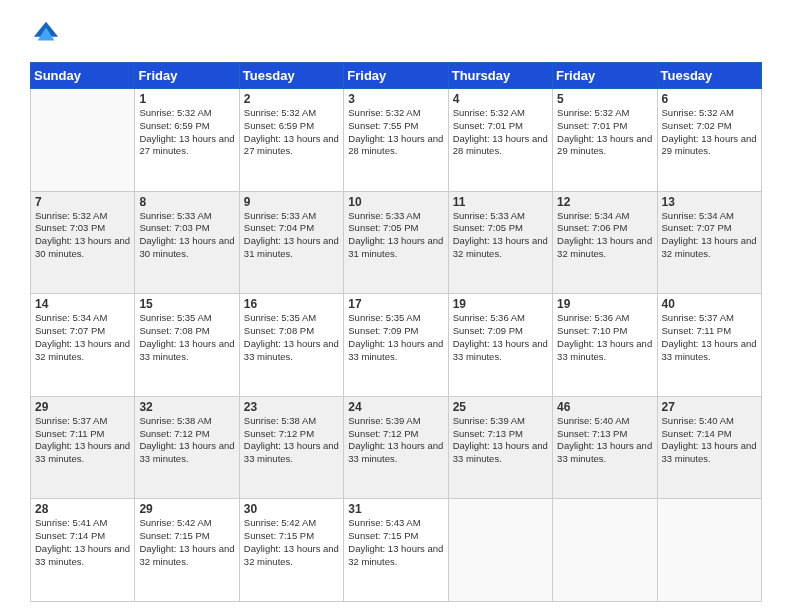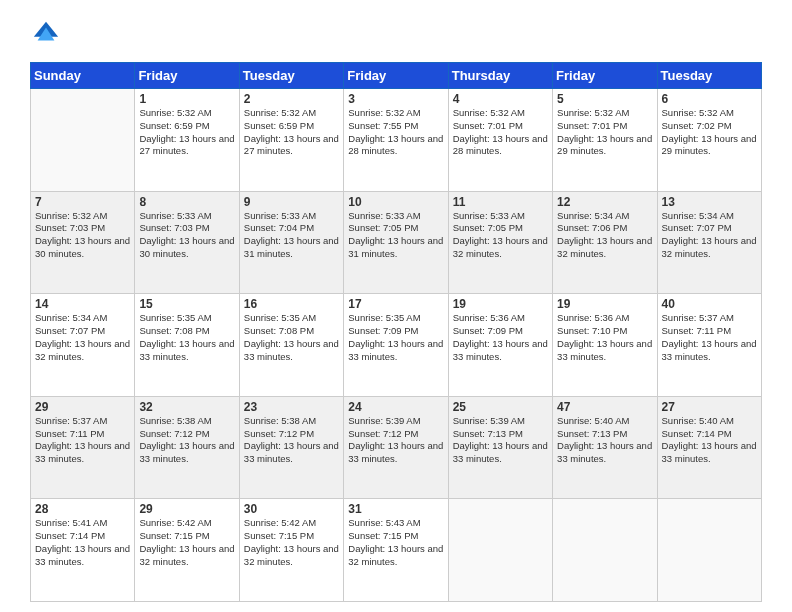--- a/index.html
+++ b/index.html
@@ -281,21 +281,21 @@
             <span class="cell-line">Sunset: 7:12 PM</span>
             <span class="cell-line">Daylight: 13 hours and 33 minutes.</span>
           </td>
           <td>
             <span class="day-number">25</span>
             <span class="cell-line">Sunrise: 5:39 AM</span>
             <span class="cell-line">Sunset: 7:13 PM</span>
             <span class="cell-line">Daylight: 13 hours and 33 minutes.</span>
           </td>
           <td>
-            <span class="day-number">47</span>
+            <span class="day-number">46</span>
             <span class="cell-line">Sunrise: 5:40 AM</span>
             <span class="cell-line">Sunset: 7:13 PM</span>
             <span class="cell-line">Daylight: 13 hours and 33 minutes.</span>
           </td>
           <td>
             <span class="day-number">27</span>
             <span class="cell-line">Sunrise: 5:40 AM</span>
             <span class="cell-line">Sunset: 7:14 PM</span>
             <span class="cell-line">Daylight: 13 hours and 33 minutes.</span>
           </td>

